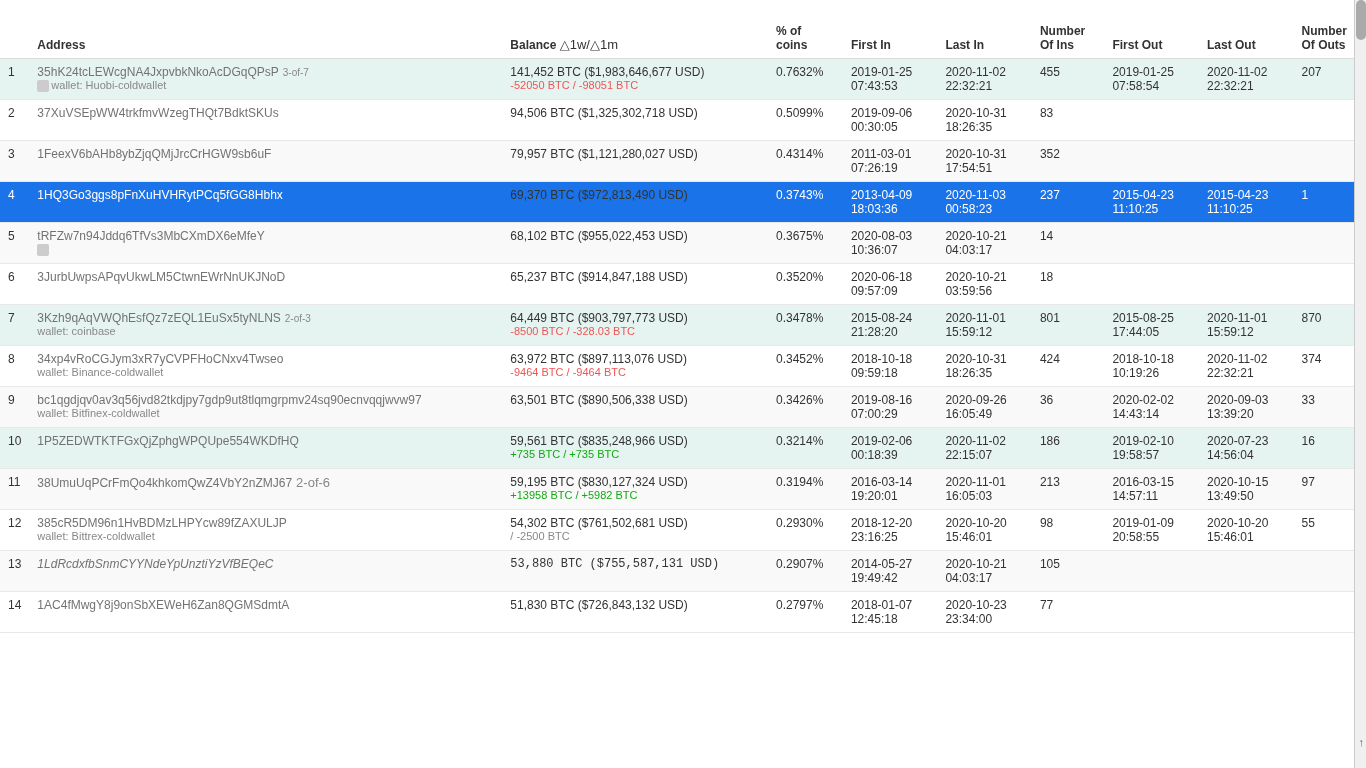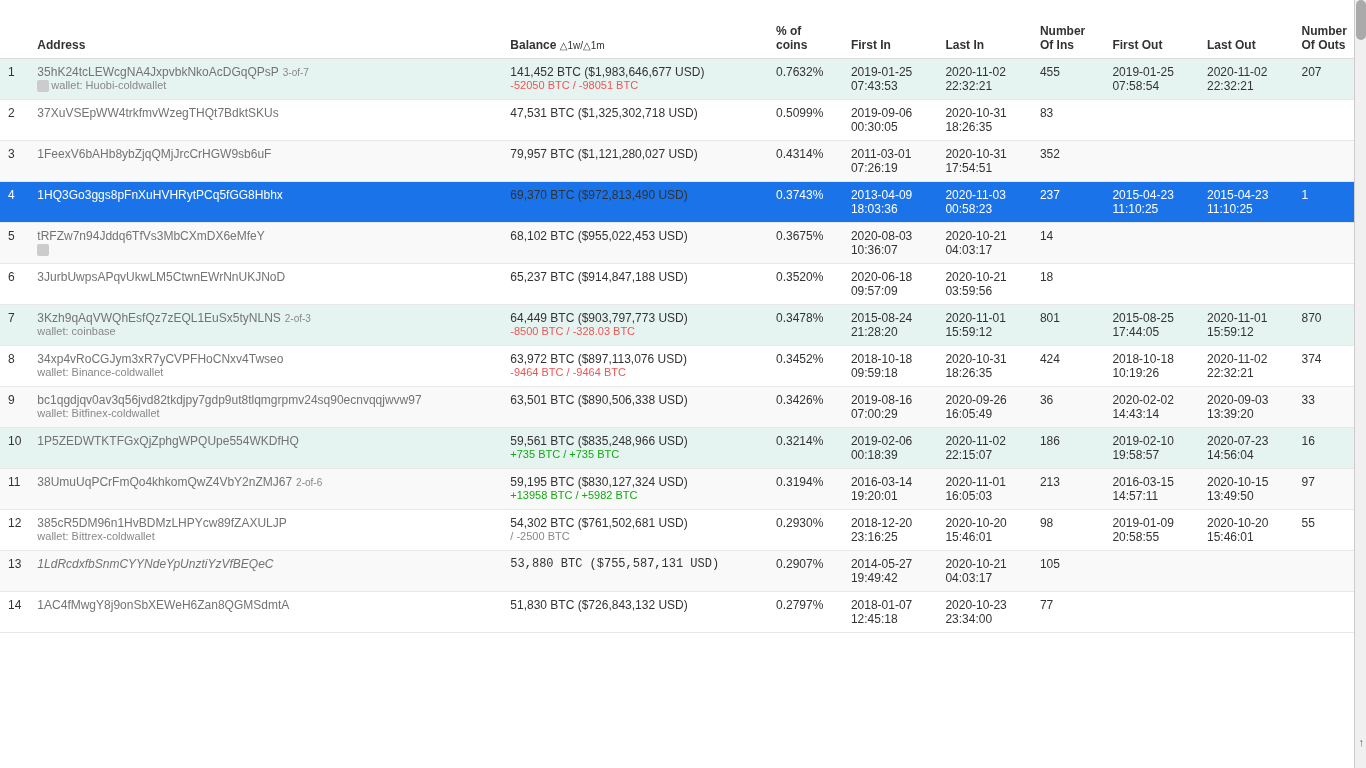--- a/index.html
+++ b/index.html
@@ -124,21 +124,21 @@
 <body>
 
 <div class="page-title"></div>
 
 <div class="table-wrapper">
   <table>
     <thead>
       <tr>
         <th></th>
         <th>Address</th>
-        <th>Balance <span style="font-weight:normal;font-size:10px;">△1w/△1m</span></th>
+        <th>Balance <span style="font-weight:normal;font-size:13px;">△1w/△1m</span></th>
         <th>% of<br>coins</th>
         <th>First In</th>
         <th>Last In</th>
         <th>Number<br>Of Ins</th>
         <th>First Out</th>
         <th>Last Out</th>
         <th>Number<br>Of Outs</th>
       </tr>
     </thead>
     <tbody id="table-body">
@@ -159,21 +159,21 @@
           <td class="date-cell" style="min-width: 80px;">2019-01-25<br>07:58:54</td>
           <td class="date-cell" style="min-width: 80px;">2020-11-02<br>22:32:21</td>
           <td>207</td>
         </tr>
         <tr>
           <td class="row-num">2</td>
           <td style="min-width: 200px;">
             <div><a class="addr-link" href="#">37XuVSEpWW4trkfmvWzegTHQt7BdktSKUs</a></div>
           </td>
           <td style="min-width: 160px;">
-            <div class="balance-main">47,531 BTC ($1,325,302,718 USD)</div>
+            <div class="balance-main">94,506 BTC ($1,325,302,718 USD)</div>
           </td>
           <td>0.5099%</td>
           <td class="date-cell" style="min-width: 80px;">2019-09-06<br>00:30:05</td>
           <td class="date-cell" style="min-width: 80px;">2020-10-31<br>18:26:35</td>
           <td>83</td>
           <td class="date-cell" style="min-width: 80px;"></td>
           <td class="date-cell" style="min-width: 80px;"></td>
           <td></td>
         </tr>
         <tr>
@@ -307,21 +307,21 @@
           <td class="date-cell" style="min-width: 80px;">2019-02-06<br>00:18:39</td>
           <td class="date-cell" style="min-width: 80px;">2020-11-02<br>22:15:07</td>
           <td>186</td>
           <td class="date-cell" style="min-width: 80px;">2019-02-10<br>19:58:57</td>
           <td class="date-cell" style="min-width: 80px;">2020-07-23<br>14:56:04</td>
           <td>16</td>
         </tr>
         <tr>
           <td class="row-num">11</td>
           <td style="min-width: 200px;">
-            <div><a class="addr-link" href="#">38UmuUqPCrFmQo4khkomQwZ4VbY2nZMJ67</a><span style="color: rgb(136, 136, 136); font-size: 10px; margin-left: 4px;">2-of-6</span></div>
+            <div><a class="addr-link" href="#">38UmuUqPCrFmQo4khkomQwZ4VbY2nZMJ67</a><span style="color: rgb(136, 136, 136); font-size: 13px; margin-left: 4px;">2-of-6</span></div>
           </td>
           <td style="min-width: 160px;">
             <div class="balance-main">59,195 BTC ($830,127,324 USD)</div>
             <div class="balance-change change-pos">+13958 BTC / +5982 BTC</div>
           </td>
           <td>0.3194%</td>
           <td class="date-cell" style="min-width: 80px;">2016-03-14<br>19:20:01</td>
           <td class="date-cell" style="min-width: 80px;">2020-11-01<br>16:05:03</td>
           <td>213</td>
           <td class="date-cell" style="min-width: 80px;">2016-03-15<br>14:57:11</td>

